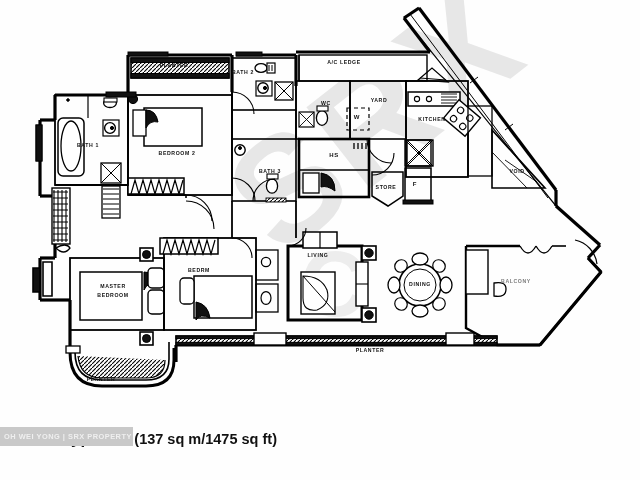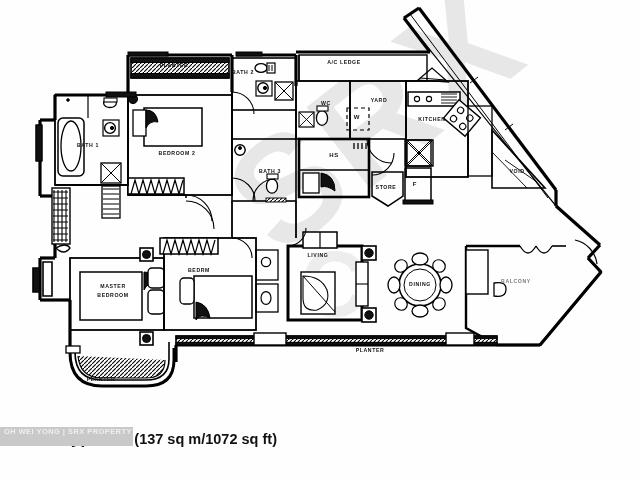--- a/index.html
+++ b/index.html
@@ -37,21 +37,21 @@
   #caption .line1 .type-code{font-weight:700;font-size:19px;letter-spacing:0.2px;}
   #caption .line1 .area{font-weight:700;font-size:14.5px;}
   #caption .line2{
     font-size:13px;line-height:18px;margin-top:4px;font-weight:700;white-space:nowrap;
   }
 
   
   #wm-bar{
     position:absolute;left:0px;top:427px;width:133px;height:19px;
     background:#c9c9c9;
-    display:flex;align-items:flex-start;
+    display:flex;align-items:center;
   }
   #wm-bar .wm-text{
     font-size:7.4px;letter-spacing:0.5px;color:#efefef;font-weight:700;
     padding-left:4px;white-space:nowrap;
   }
   
   #wm-diag{
     position:absolute;left:195px;top:150px;
     font-size:150px;font-weight:700;color:rgba(120,120,120,0.17);
     transform:rotate(-38deg);transform-origin:left top;
@@ -456,21 +456,21 @@
         <text class="rlabel sm faint" x="516" y="282">BALCONY</text>
         <text class="rlabel sm" x="370" y="351">PLANTER</text>
         <text class="rlabel sm" x="101" y="380">PLANTER</text>
       </g>
   </svg>
 
   <div id="caption">
     <div class="line1">
       <span class="type-word">Type</span>
       <span class="type-code">C2</span>
-      <span class="area">(137 sq m/1072 sq ft)</span>
+      <span class="area">(137 sq m/1475 sq ft)</span>
     </div>
   </div>
 
   <div id="wm-bar">
     <span class="wm-text">OH WEI YONG | SRX PROPERTY</span>
   </div>
 
 </div>
 
 </body></html>

